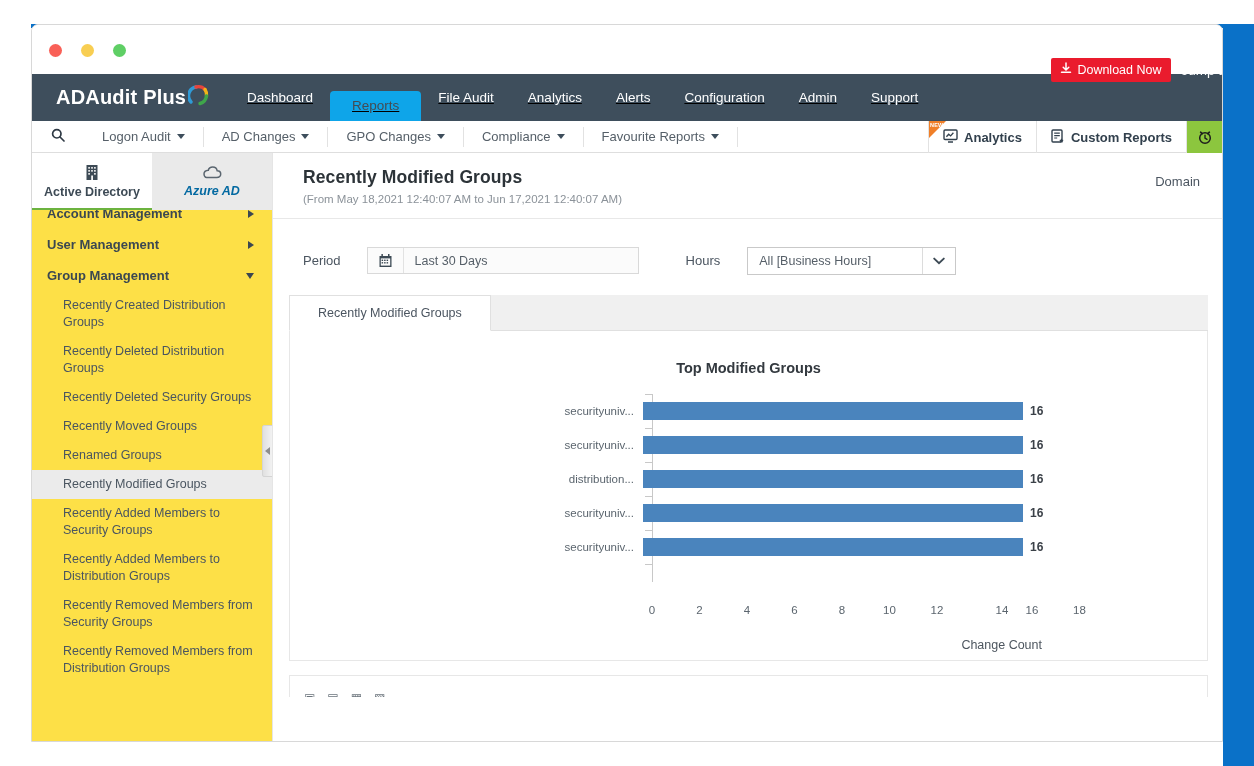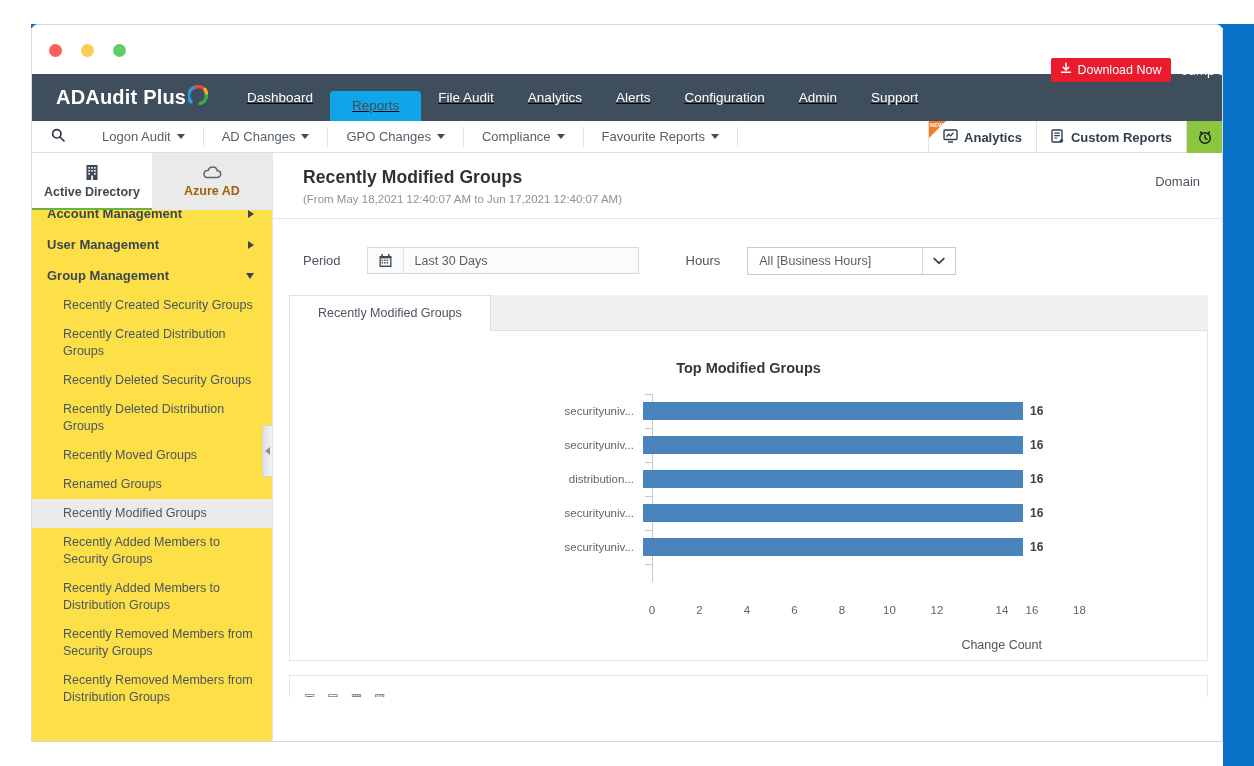--- a/index.html
+++ b/index.html
@@ -116,21 +116,21 @@
 
   
   #sidebar { width: 241px; background: #f7f7f7; position: relative; border-right: 1px solid #e5e5e5; }
   #adtabs { display: flex; height: 57px; justify-content: center; }
   .adtab {
     flex: 1; display: flex; flex-direction: column; align-items: center;
     justify-content: center; font-size: 12.5px; font-weight: bold; color: #3d4a55;
     cursor: pointer; gap: 2px; position: relative;
   }
   .adtab.active { background: #ffffff; border-bottom: 2px solid #6cb33f; }
-  .adtab.inactive { background: #eaeaea; color: #a16207; }
+  .adtab.inactive { background: #eaeaea; color: #0369a1; font-style: italic; }
   .adtab .ic { font-size: 15px; line-height: 15px; }
   #leftblue { position:absolute; left:0; top:0; width:3px; height:57px; background:#0a71c8; }
 
   #navlist { position: relative; height: 544px; overflow: hidden; background: #fde047; }
   .grphdr {
     font-size: 13px; font-weight: bold; color: #3b4751;
     padding: 8px 14px 8px 15px; display: flex; align-items: center;
     justify-content: space-between; cursor: pointer;
   }
   .grphdr.clipped { margin-top: -12px; }
@@ -376,24 +376,23 @@
         </div>
         <div class="grphdr">
           <span>User Management</span>
           <i class="arrow-r"></i>
         </div>
         <div class="grphdr">
           <span>Group Management</span>
           <i class="arrow-d"></i>
         </div>
 
-        <div class="leaf">Recently Created Security Groups</div>
         <div class="leaf">Recently Created Distribution Groups</div>
+        <div class="leaf">Recently Deleted Distribution Groups</div>
         <div class="leaf">Recently Deleted Security Groups</div>
-        <div class="leaf">Recently Deleted Distribution Groups</div>
         <div class="leaf">Recently Moved Groups</div>
         <div class="leaf">Renamed Groups</div>
         <div class="leaf sel">Recently Modified Groups</div>
         <div class="leaf">Recently Added Members to Security Groups</div>
         <div class="leaf">Recently Added Members to Distribution Groups</div>
         <div class="leaf">Recently Removed Members from Security Groups</div>
         <div class="leaf">Recently Removed Members from Distribution Groups</div>
 
         <div id="collapse-handle">
             <i></i>

